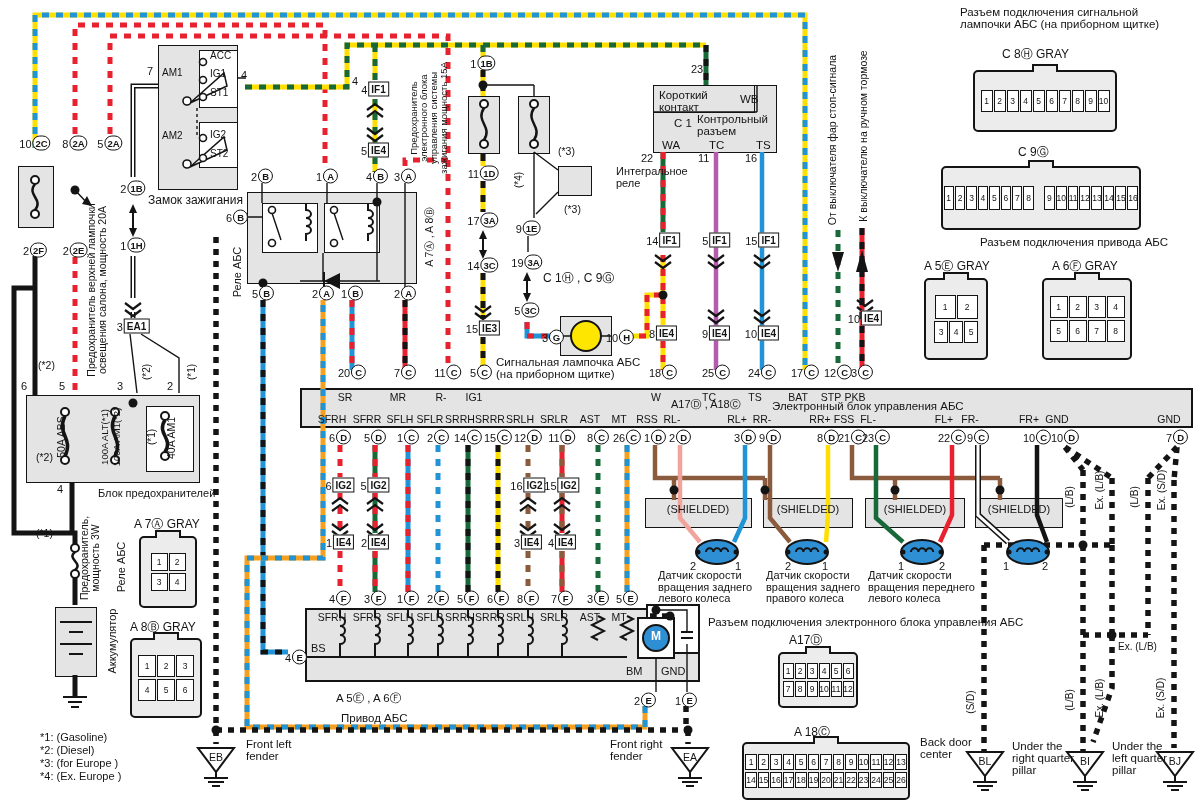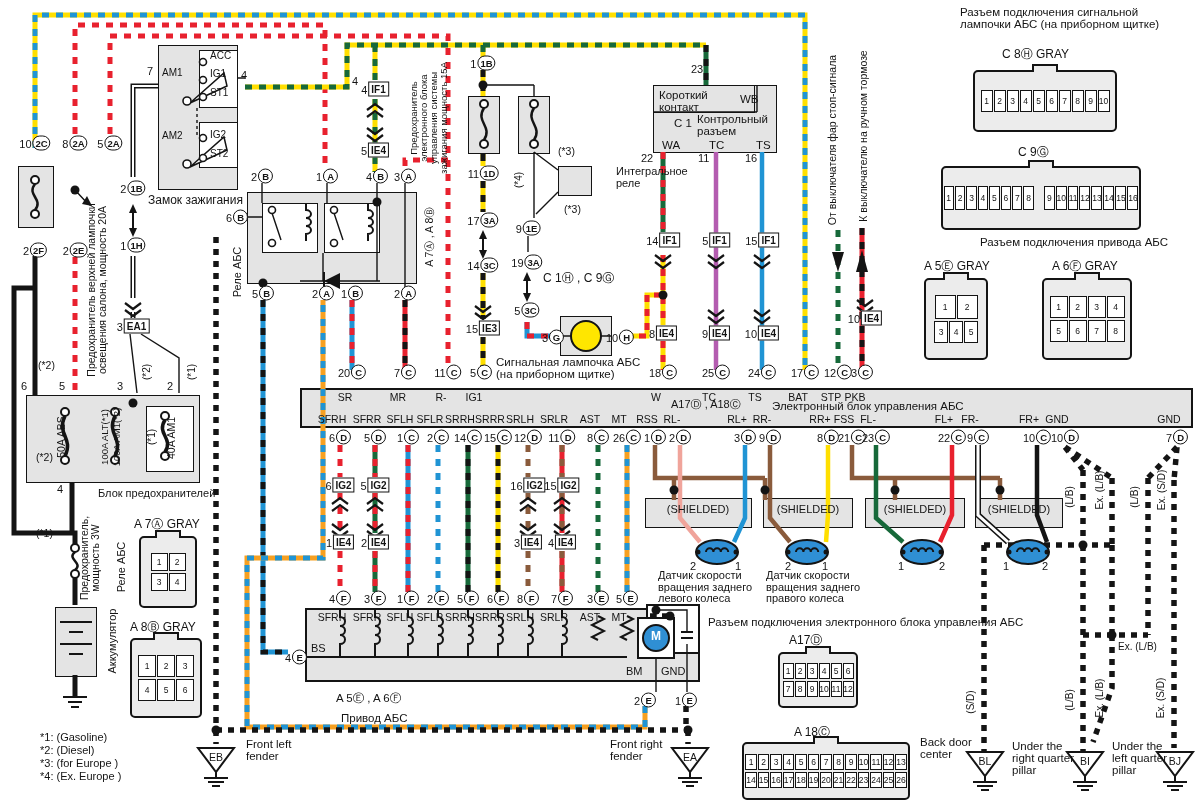--- a/index.html
+++ b/index.html
@@ -294,20 +294,21 @@
     <div class="lbl nw" style="left: 341px; top: 712px; font-size: 11.5px;">Привод АБС</div>
     <div class="lbl nw" style="left: 311px; top: 643px; font-size: 11px;">BS</div>
     <div class="lbl nw" style="left: 626px; top: 666px; font-size: 11px;">BM</div>
     <div class="lbl nw" style="left: 661px; top: 666px; font-size: 11px;">GND</div>
     <div class="lbl ctr nw" style="left: 698px; top: 504px; font-size: 11px;">(SHIELDED)</div>
     <div class="lbl ctr nw" style="left: 808px; top: 504px; font-size: 11px;">(SHIELDED)</div>
     <div class="lbl ctr nw" style="left: 915px; top: 504px; font-size: 11px;">(SHIELDED)</div>
     <div class="lbl ctr nw" style="left: 1019px; top: 504px; font-size: 11px;">(SHIELDED)</div>
     <div class="lbl" style="left: 658px; top: 570px; width: 110px; font-size: 11px;">Датчик скорости вращения заднего левого колеса</div>
     <div class="lbl" style="left: 766px; top: 570px; width: 110px; font-size: 11px;">Датчик скорости вращения заднего правого колеса</div>
+    <div class="lbl" style="left: 868px; top: 570px; width: 114px; font-size: 11px;">Датчик скорости вращения переднего левого колеса</div>
     <div class="lbl" style="left: 960px; top: 6px; width: 220px; font-size: 11.5px;">Разъем подключения сигнальной лампочки АБС (на приборном щитке)</div>
     <div class="lbl nw" style="left: 980px; top: 236px; font-size: 11.5px;">Разъем подключения привода АБС</div>
     <div class="lbl nw" style="left: 708px; top: 616px; font-size: 11.5px;">Разъем подключения электронного блока управления АБС</div>
     <div class="lbl" style="left: 920px; top: 736px; width: 64px; font-size: 11.5px;">Back door center</div>
     <div class="lbl" style="left: 246px; top: 738px; width: 56px; font-size: 11.5px;">Front left fender</div>
     <div class="lbl" style="left: 610px; top: 738px; width: 56px; font-size: 11.5px;">Front right fender</div>
     <div class="lbl" style="left: 1012px; top: 740px; width: 62px; font-size: 11.5px;">Under the right quarter pillar</div>
     <div class="lbl" style="left: 1112px; top: 740px; width: 62px; font-size: 11.5px;">Under the left quarter pillar</div>
     <div class="lbl nw" style="left: 40px; top: 732px; font-size: 11px;">*1:  (Gasoline)</div>
     <div class="lbl nw" style="left: 40px; top: 745px; font-size: 11px;">*2:  (Diesel)</div>

